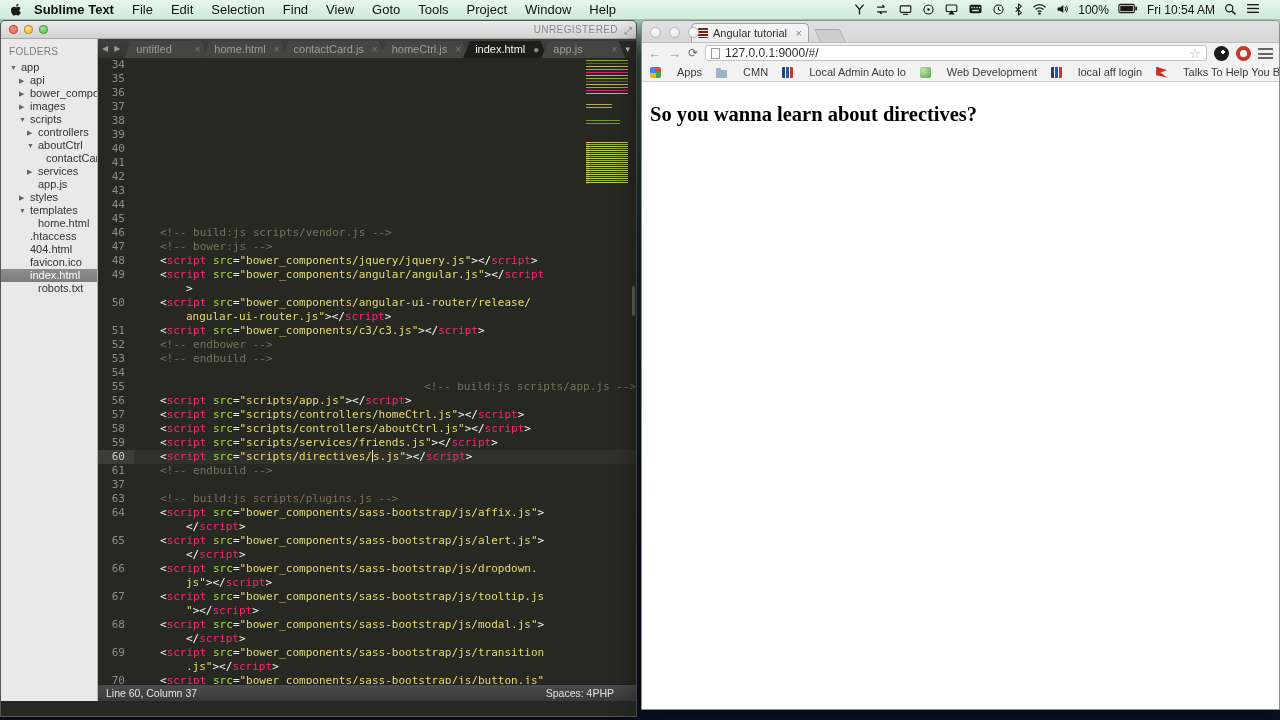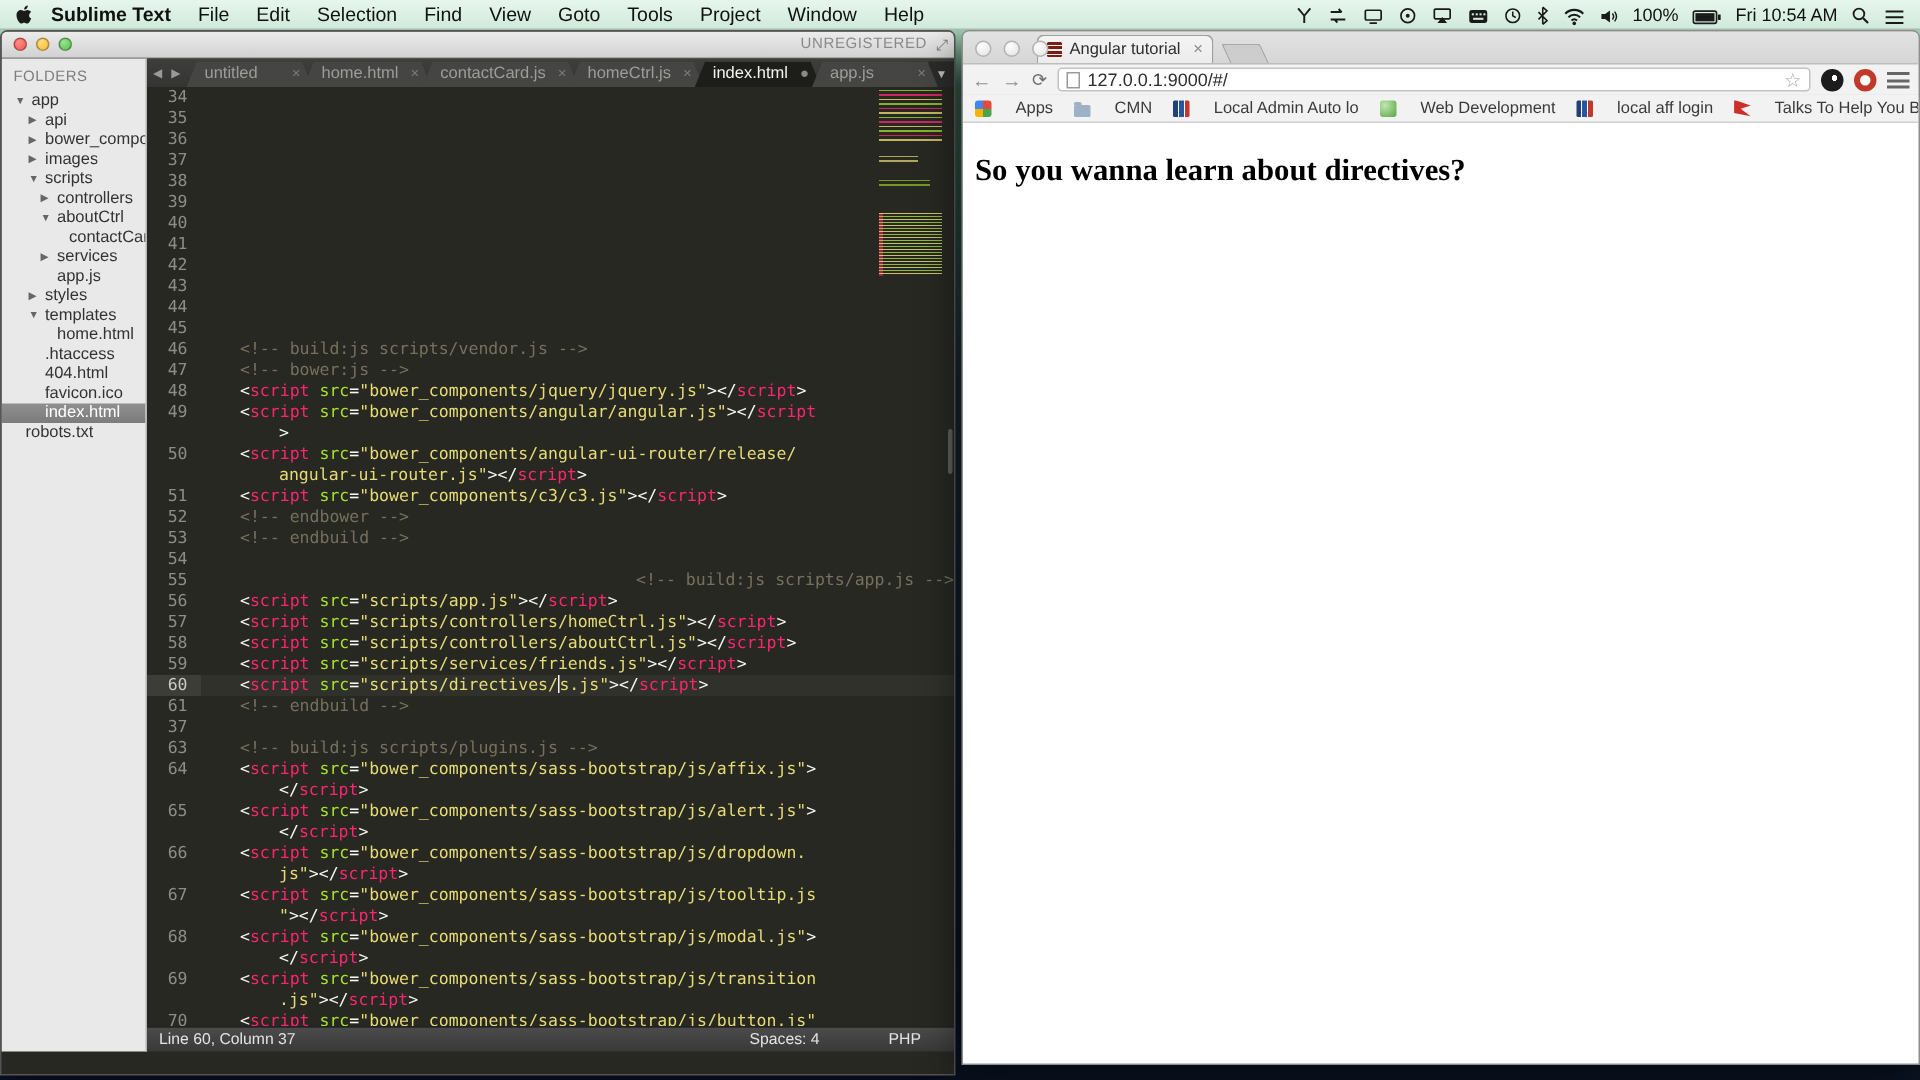--- a/index.html
+++ b/index.html
@@ -9,21 +9,21 @@
     background:linear-gradient(180deg,#c9ecdb 0%,#a9dcc0 3%,#3f6b55 8%,#1b2e38 35%,#0e1a2c 75%,#0b1526 100%);
     position:relative;
   }
   
   .menubar{position:absolute;left:0;top:0;width:1280px;height:20px;
     background:linear-gradient(#e7f6ec,#cfeadb);border-bottom:1px solid rgba(0,0,0,.25);
     display:flex;align-items:center;font-size:13px;color:#111;z-index:50;}
   .menubar .left{display:flex;align-items:center;gap:0;padding-left:10px;}
   .menu-item{padding:0 9px;height:20px;line-height:20px;cursor:default;}
   .menu-item.appname{font-weight:bold;}
-  .menubar .right{margin-left:auto;display:flex;align-items:flex-end;gap:9px;padding-right:10px;font-size:12px;}
+  .menubar .right{margin-left:auto;display:flex;align-items:flex-start;gap:9px;padding-right:20px;font-size:12px;}
   .mb-ico{display:inline-flex;align-items:center;}
   .mb-ico svg{display:block;}
   .apple{margin-right:2px;display:inline-flex;}
   
   .window{position:absolute;border-radius:5px 5px 0 0;box-shadow:0 10px 28px rgba(0,0,0,.55);}
   
   #sublime{left:0;top:20px;width:637px;height:697px;background:#272822;border:1px solid #555;border-radius:5px 5px 0 0;overflow:hidden;}
   .st-titlebar{height:18px;background:linear-gradient(#ececec,#d2d2d2);border-bottom:1px solid #a8a8a8;
     display:flex;align-items:center;position:relative;font-size:11px;color:#333;}
   .tl{width:9px;height:9px;border-radius:50%;margin-right:6px;border:1px solid rgba(0,0,0,.3);}
@@ -67,21 +67,21 @@
   .minimap{position:absolute;right:6px;top:0;width:46px;height:100%;}
   .mm-band{position:absolute;left:2px;right:2px;}
   .mm1{top:2px;height:36px;background:repeating-linear-gradient(180deg,rgba(166,226,46,.75) 0 1px,transparent 1px 3px,rgba(249,38,114,.8) 3px 4px,transparent 4px 6px,rgba(230,219,116,.8) 6px 7px,transparent 7px 9px);}
   .mm2{top:46px;height:4px;width:26px;background:repeating-linear-gradient(180deg,rgba(230,219,116,.7) 0 1px,transparent 1px 3px);}
   .mm3{top:62px;height:4px;width:34px;background:repeating-linear-gradient(180deg,rgba(166,226,46,.6) 0 1px,transparent 1px 3px);}
   .mm4{top:84px;height:42px;background:repeating-linear-gradient(180deg,rgba(230,219,116,.85) 0 1px,transparent 1px 2px,rgba(166,226,46,.8) 2px 3px,transparent 3px 4px),linear-gradient(90deg,rgba(249,38,114,.55) 0 3px,transparent 3px);}
   .scrollbar-v{position:absolute;right:1px;top:228px;width:3px;height:30px;background:rgba(255,255,255,.25);border-radius:2px;}
   
   .st-status{height:17px;background:linear-gradient(#4b4b4b,#393939);border-top:1px solid #222;
     display:flex;align-items:center;font-size:10.5px;color:#e3e3e3;padding:0 8px;flex:none;}
-  .st-status .right{margin-left:auto;display:flex;gap:46px;padding-right:14px;}
+  .st-status .right{margin-left:auto;display:flex;padding-right:14px;}
   
   #chrome{left:641px;top:20px;width:639px;height:690px;background:#dcdcdc;border:1px solid #8e8e8e;border-radius:5px 5px 0 0;overflow:hidden;display:flex;flex-direction:column;}
   .cr-tabstrip{height:21px;display:flex;align-items:flex-end;padding-left:7px;position:relative;background:linear-gradient(#e2e2e2,#d6d6d6);}
   .cr-lights{position:absolute;left:8px;top:6px;display:flex;gap:8px;}
   .cl{width:11px;height:11px;border-radius:50%;border:1px solid #b4b4b4;background:radial-gradient(circle at 35% 30%,#fdfdfd,#e3e3e3);}
   .cr-tab{width:118px;height:19px;background:linear-gradient(#f4f4f4,#ececec);border:1px solid #9f9f9f;border-bottom:none;
     border-radius:5px 5px 0 0;margin-left:42px;display:flex;align-items:center;padding:0 6px;gap:5px;font-size:11px;color:#2f2f2f;}
   .cr-tab .x{margin-left:auto;color:#8a8a8a;font-size:11px;}
   .favicon-bars{width:10px;height:10px;flex:none;background:repeating-linear-gradient(180deg,#7a1d12 0 2px,transparent 2px 3px);border-radius:1px;}
   .cr-newtab{width:26px;height:13px;background:#cdcdcd;border:1px solid #a8a8a8;border-bottom:none;margin:0 0 0 8px;transform:skewX(25deg);border-radius:2px 2px 0 0;}
@@ -288,21 +288,21 @@
           </div>
           <div class="sb-row" style="padding-left: 29px;">
             <span class="lbl">404.html</span>
           </div>
           <div class="sb-row" style="padding-left: 29px;">
             <span class="lbl">favicon.ico</span>
           </div>
           <div class="sb-row selected" style="padding-left: 29px;">
             <span class="lbl">index.html</span>
           </div>
-          <div class="sb-row" style="padding-left: 16px;">
+          <div class="sb-row" style="padding-left: 37px;">
             <span class="lbl">robots.txt</span>
           </div>
         </div>
     </div>
     <div class="st-main">
       <div class="st-tabbar">
         <span class="tab-arrows">
           <span>◀</span>
           <span>▶</span>
         </span>

